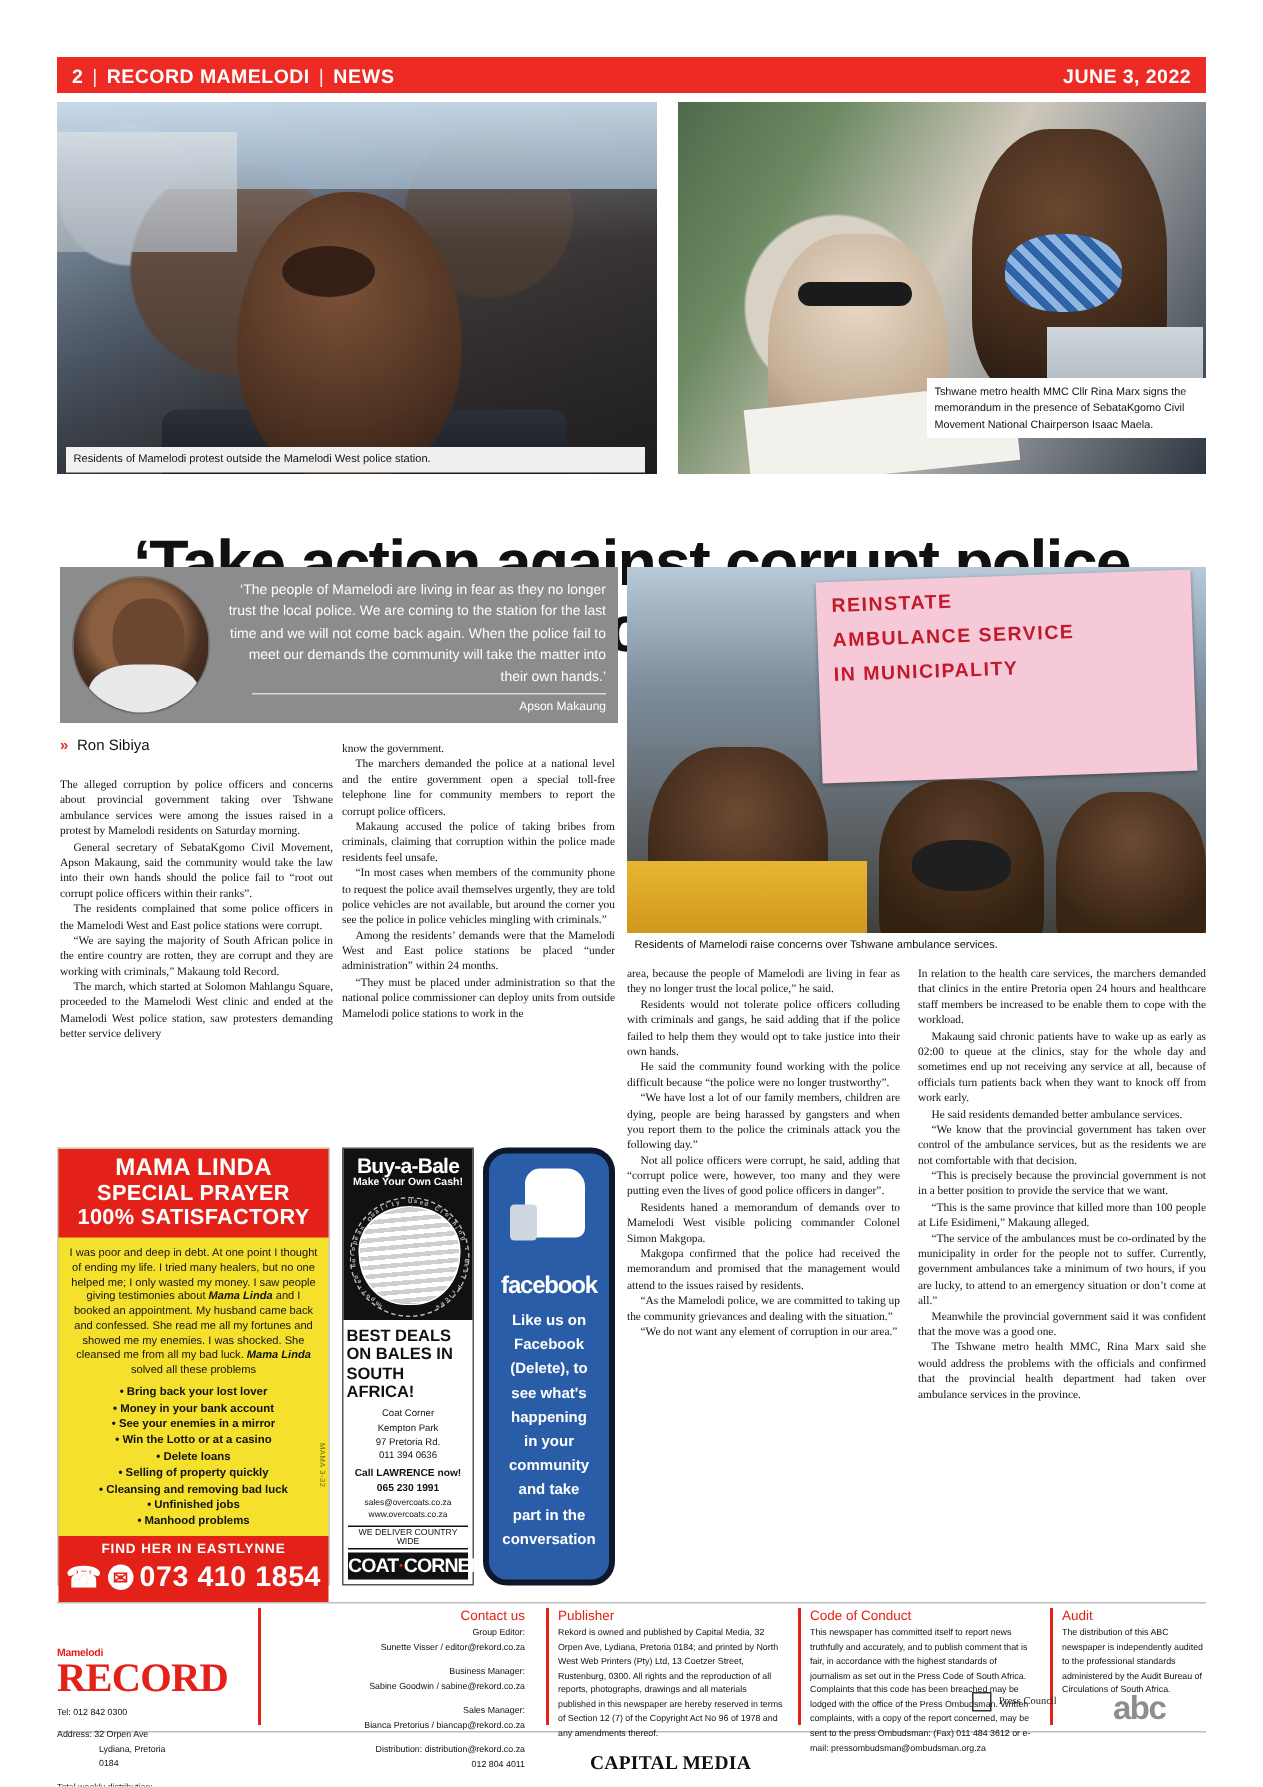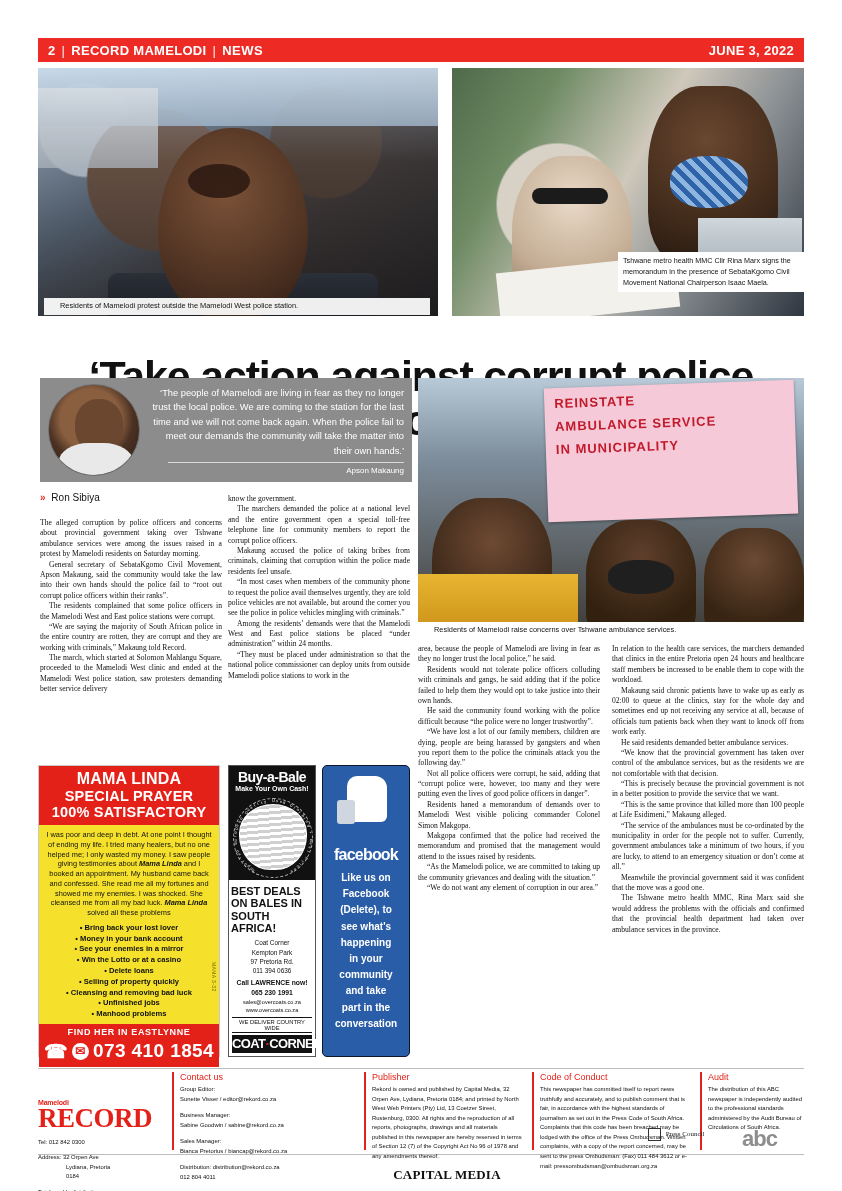--- a/index.html
+++ b/index.html
@@ -26,21 +26,21 @@
   .topbar-left .pipe { font-weight:normal; opacity:.9; }
   .topbar-left .sec { letter-spacing:0.5px; }
   .topbar-right { font-family:"Liberation Sans", sans-serif; color:#fff;
     font-weight:bold; font-size:13px; letter-spacing:0.3px; }
 
   
   .photo { position:absolute; overflow:hidden; background:#8a8a8a; }
   .cap {
     position:absolute; background:rgba(255,255,255,0.93);
     font-family:"Liberation Sans", sans-serif; font-size:7.4px;
-    color:#111; line-height:1.45; padding:3px 16px;
+    color:#111; line-height:1.45; padding:3px 5px;
   }
   .cap-dark {
     position:absolute; background:#ffffff;
     font-family:"Liberation Sans", sans-serif; font-size:7.2px;
     color:#111; line-height:1.5; padding:4px 5px;
   }
 
   
   #photo1 { left:38px; top:68px; width:400px; height:248px;
     background:
@@ -206,21 +206,21 @@
     font-size:5.6px; line-height:1.45; color:#111; }
   .bale-del { text-align:center; font-family:"Liberation Sans", sans-serif;
     font-size:5.8px; color:#111; border-top:1px solid #111; border-bottom:1px solid #111;
     margin:3px 3px 2px 3px; padding:1px 0; }
   .bale-logo { text-align:center; background:#111; color:#fff; margin:0 3px 3px 3px;
     font-family:"Liberation Sans", sans-serif; font-weight:bold; font-size:13px;
     letter-spacing:-0.6px; padding:1px 0 2px 0; }
   .bale-logo .dot { color:#e32119; }
 
   #ad-fb { left:322px; top:765px; width:88px; height:292px;
-    border:1px solid #0f172a; background:#2a5da8; border-radius:5px; }
+    border:4px solid #0f172a; background:#2a5da8; border-radius:16px; }
   .fb-thumb { position:relative; height:80px; }
   .fb-thumb .hand { position:absolute; left:24px; top:10px; width:40px; height:46px;
     background:#fff; border-radius:10px 12px 6px 6px; }
   .fb-thumb .cuff { position:absolute; left:14px; top:34px; width:18px; height:24px;
     background:#cfd6df; border-radius:3px; }
   .fb-word { text-align:center; color:#fff;
     font-family:"Liberation Sans", sans-serif; font-weight:bold; font-size:16px;
     letter-spacing:-0.8px; }
   .fb-text { text-align:center; color:#fff; font-family:"Liberation Sans", sans-serif;
     font-weight:bold; font-size:10px; line-height:1.62; padding:6px 5px 0 5px; }
@@ -504,21 +504,21 @@
         <span style="margin-left:28px; display:inline-block;">Lydiana, Pretoria</span><br>
         <span style="margin-left:28px; display:inline-block;">0184</span>
       </div>
       <div class="f-body" style="margin-top:6px;">
         <span>Total weekly distribution:</span><br>
         <span style="margin-left:14px; display:inline-block;">29 800</span>
       </div>
     </div>
 
     <div class="f-div" style="left:134px;"></div>
-    <div class="f-col" style="left:142px; width:170px;">
+    <div class="f-col" style="left:142px; width:170px;text-align:right;">
       <div class="f-head">Contact us</div>
       <div class="f-body">
         <div>Group Editor:</div>
         <div>Sunette Visser / editor@rekord.co.za</div>
         <div style="height:7px;"></div>
         <div>Business Manager:</div>
         <div>Sabine Goodwin / sabine@rekord.co.za</div>
         <div style="height:7px;"></div>
         <div>Sales Manager:</div>
         <div>Bianca Pretorius / biancap@rekord.co.za</div>

